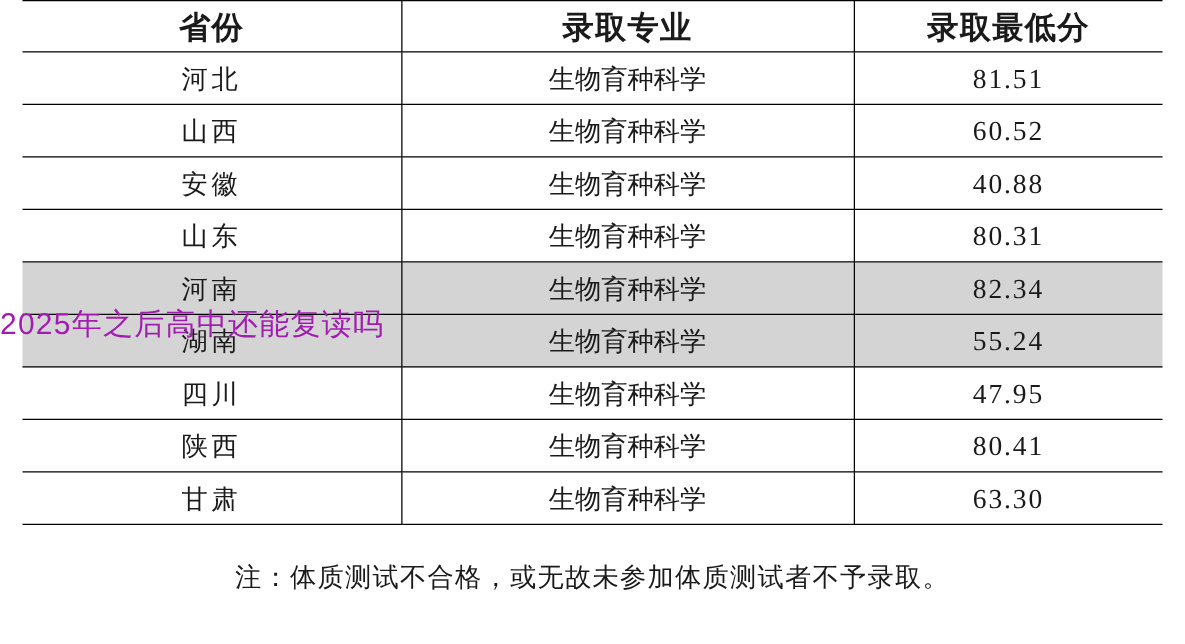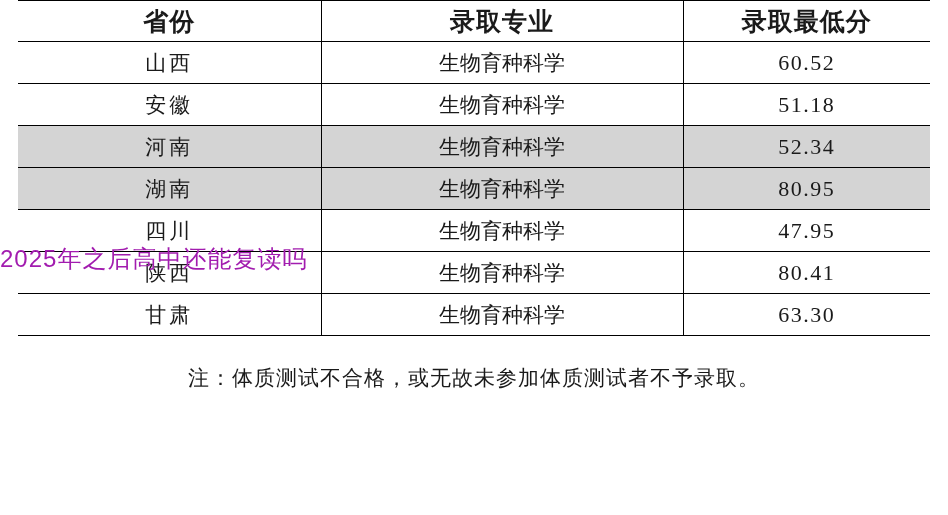--- a/index.html
+++ b/index.html
@@ -98,38 +98,48 @@
     </colgroup>
     <thead>
       <tr>
         <th class="sep-r">省份</th>
         <th class="sep-r">录取专业</th>
         <th>录取最低分</th>
       </tr>
     </thead>
     <tbody>
       <tr>
+        <td class="prov sep-r">河北</td>
+        <td class="sep-r">生物育种科学</td>
+        <td class="num">81.51</td>
+      </tr>
+      <tr>
         <td class="prov sep-r">山西</td>
         <td class="sep-r">生物育种科学</td>
         <td class="num">60.52</td>
       </tr>
       <tr>
         <td class="prov sep-r">安徽</td>
         <td class="sep-r">生物育种科学</td>
-        <td class="num">51.18</td>
+        <td class="num">40.88</td>
+      </tr>
+      <tr>
+        <td class="prov sep-r">山东</td>
+        <td class="sep-r">生物育种科学</td>
+        <td class="num">80.31</td>
       </tr>
       <tr class="highlight">
         <td class="prov sep-r">河南</td>
         <td class="sep-r">生物育种科学</td>
-        <td class="num">52.34</td>
+        <td class="num">82.34</td>
       </tr>
       <tr class="highlight">
         <td class="prov sep-r">湖南</td>
         <td class="sep-r">生物育种科学</td>
-        <td class="num">80.95</td>
+        <td class="num">55.24</td>
       </tr>
       <tr>
         <td class="prov sep-r">四川</td>
         <td class="sep-r">生物育种科学</td>
         <td class="num">47.95</td>
       </tr>
       <tr>
         <td class="prov sep-r">陕西</td>
         <td class="sep-r">生物育种科学</td>
         <td class="num">80.41</td>

